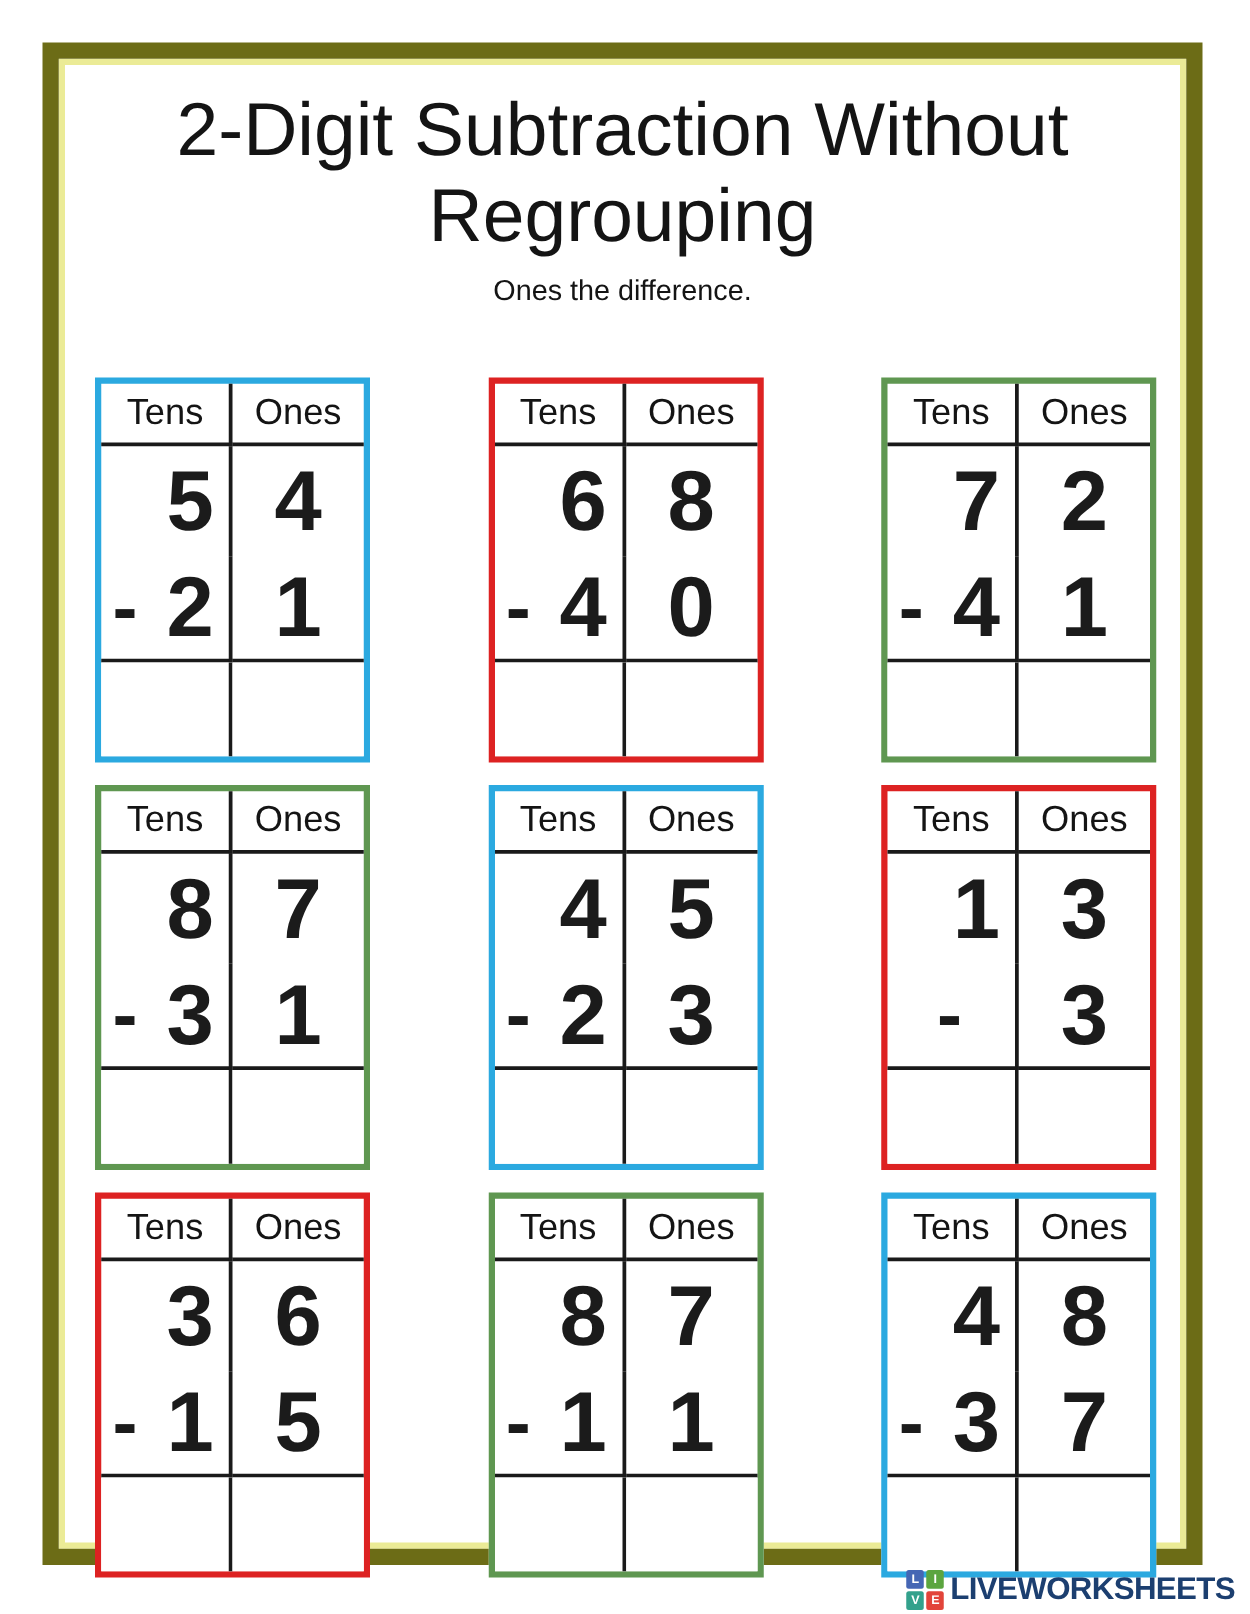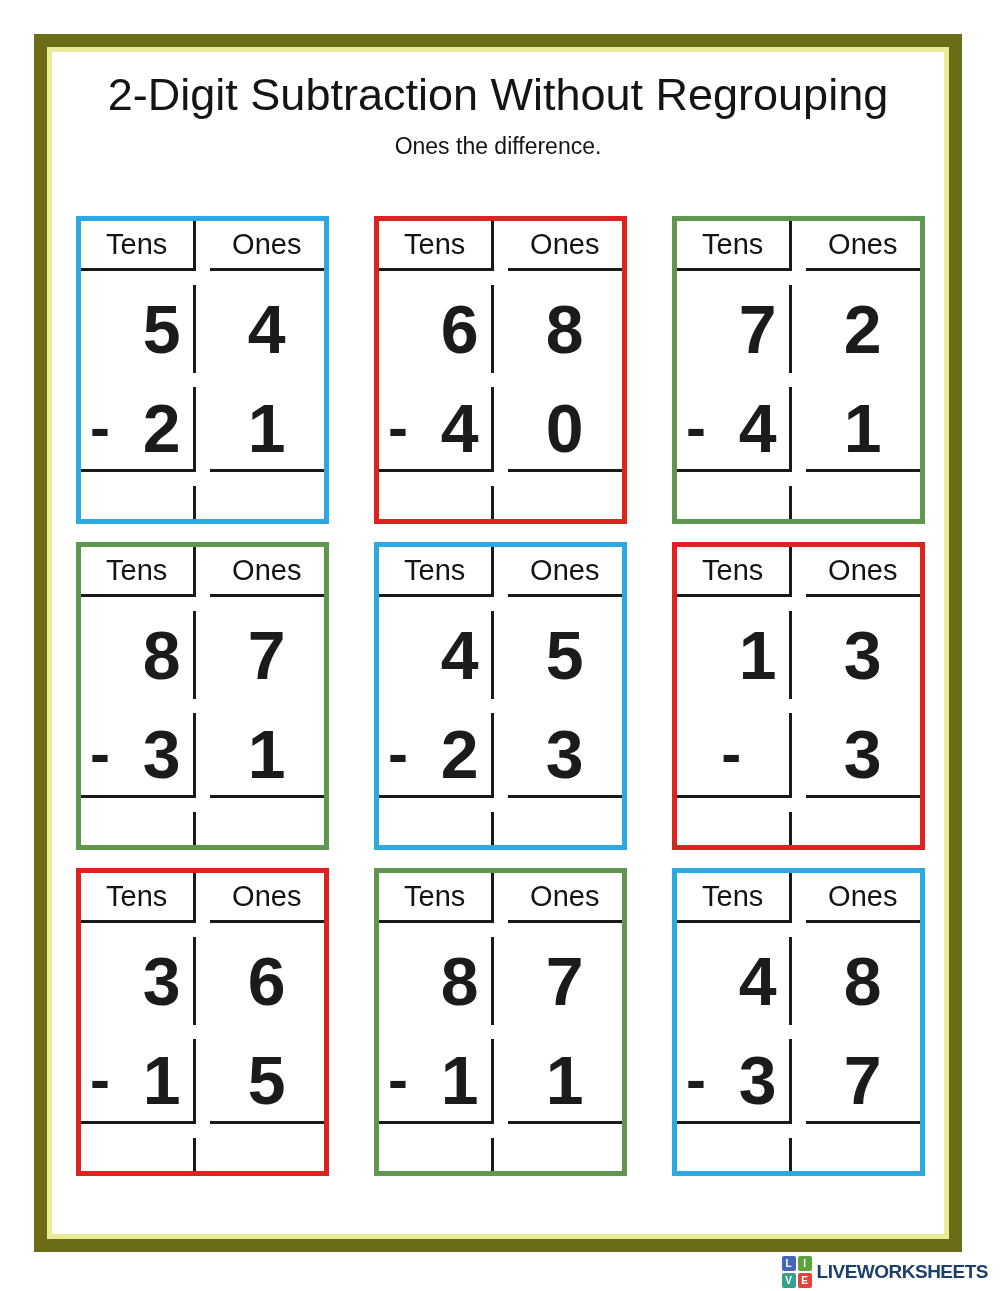--- a/index.html
+++ b/index.html
@@ -7,36 +7,35 @@
     position:relative; width:1000px; height:1291px; background:#ffffff;
     font-family:"Liberation Sans", sans-serif; overflow:hidden;
   }
   .frame {
     position:absolute; left:34px; top:34px; right:38px; bottom:39px;
     border:13px solid #6c6c16;
     box-shadow: inset 0 0 0 5px #ebeb96;
     box-sizing:border-box;
   }
   .title {
-    text-align:center; font-size:45px; color:#141414;
+    text-align:center; font-size:60px; color:#141414;
     margin:22px 10px 0 10px; letter-spacing:0;
   }
   .subtitle {
     text-align:center; font-size:23px; color:#141414; margin-top:12px;
   }
   .grid {
     display:flex; flex-wrap:wrap; justify-content:space-between;
     padding:0 24px 0 29px; margin-top:56px; row-gap:18px;
   }
   .card {
-    width:253px; height:308px; box-sizing:border-box; background:#fff;
+    width:220px; height:308px; box-sizing:border-box; background:#fff;
     border:5px solid #000;
     display:grid; grid-template-columns:1fr 1fr;
     grid-template-rows:50px 88px 85px auto;
-    gap:14px;
   }
   .cell { display:flex; align-items:center; box-sizing:border-box; }
   .tcol { border-right:3px solid #1a1a1a; }
   .head {
     justify-content:center; font-size:29px; color:#141414;
     border-bottom:3px solid #1a1a1a;
   }
   .num { font-size:68px; font-weight:bold; color:#1b1b1b; line-height:1; }
   .m-tens { justify-content:flex-end; padding-right:12px; }
   .m-ones { justify-content:center; }
@@ -52,21 +51,21 @@
   }
   .logo-grid {
     display:grid; grid-template-columns:14px 14px; grid-template-rows:15px 15px;
     gap:2px;
   }
   .tile {
     display:flex; align-items:center; justify-content:center;
     color:#fff; font-size:10px; font-weight:bold; border-radius:2px;
   }
   .brand-text {
-    font-size:19px; font-weight:bold; color:#1c3f70; letter-spacing:-0.5px;
+    font-size:25px; font-weight:bold; color:#1c3f70; letter-spacing:-0.5px;
   }
 </style>
 </head>
 <body>
 
 <div class="page">
   <div class="frame">
     <div class="title">2-Digit Subtraction Without Regrouping</div>
     <div class="subtitle">Ones the difference.</div>
     <div class="grid">

